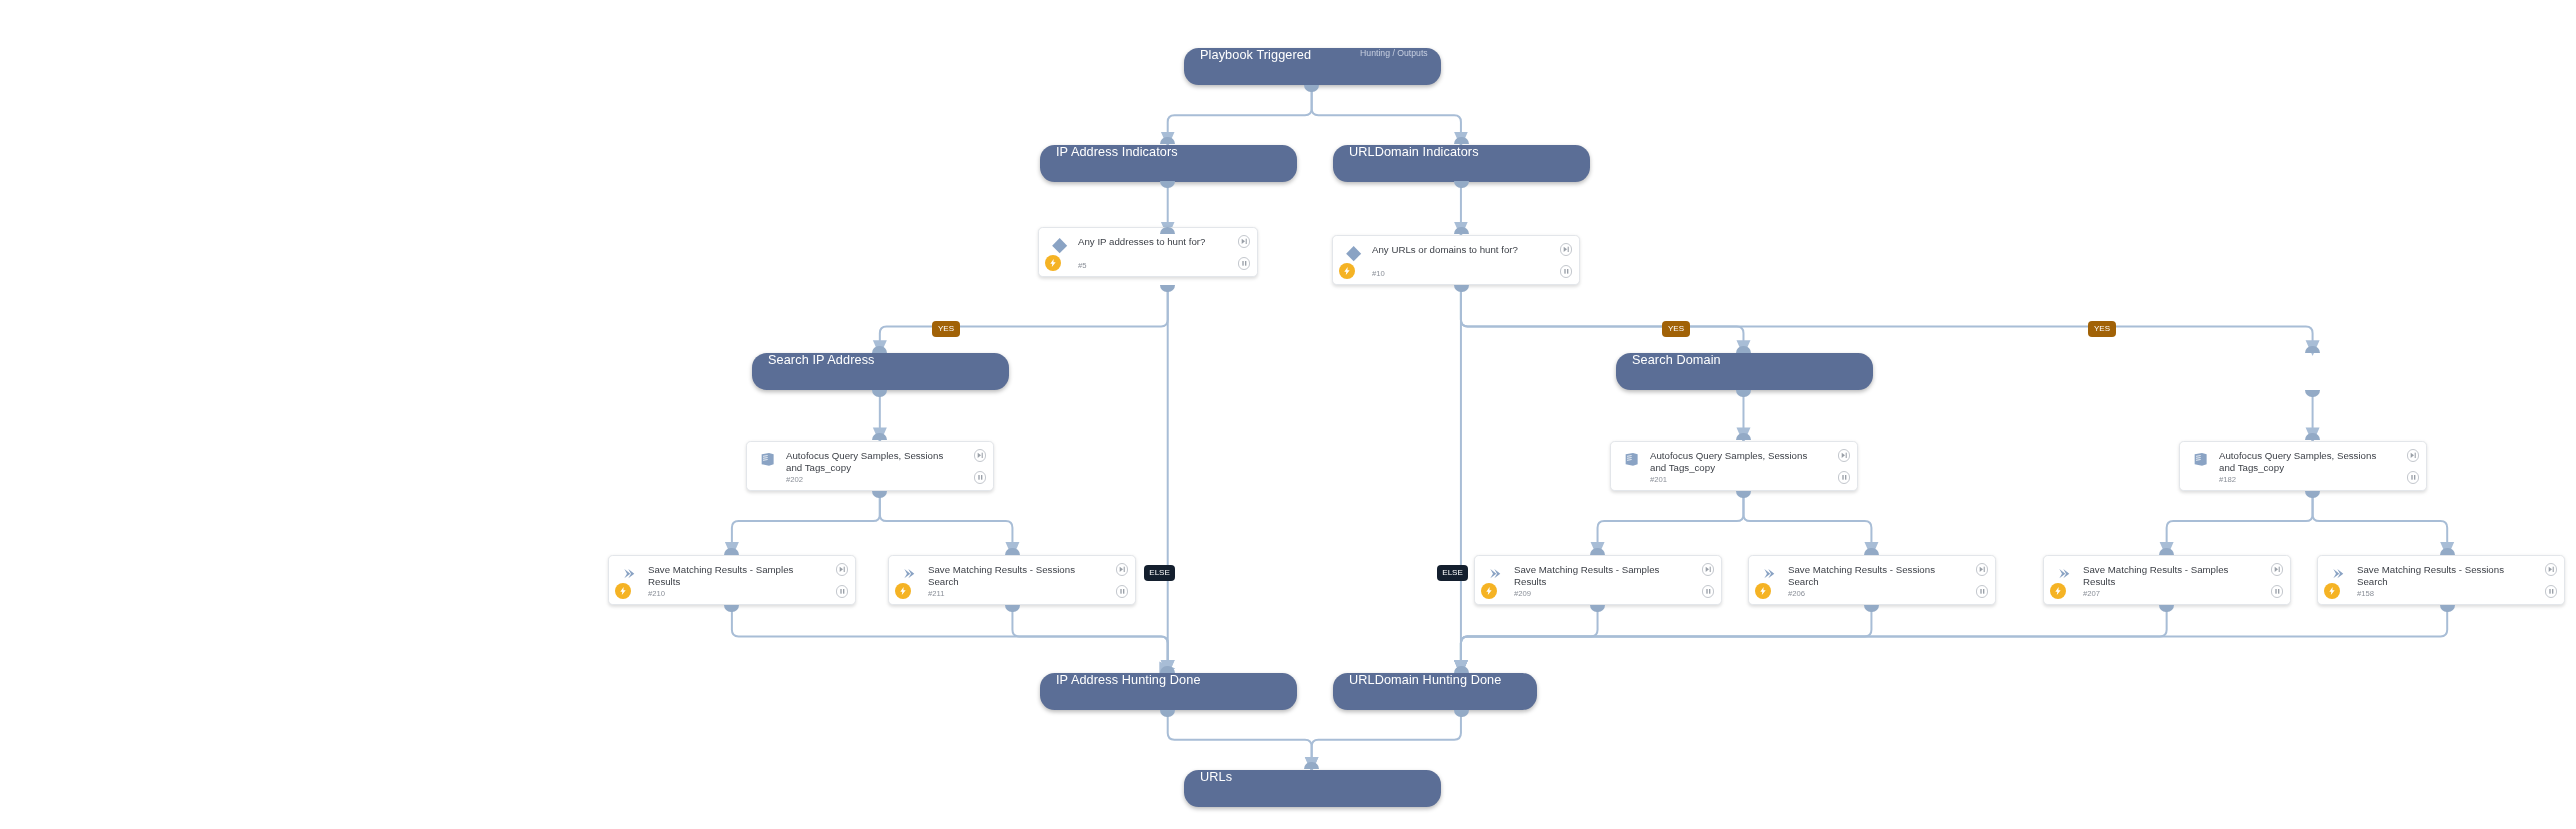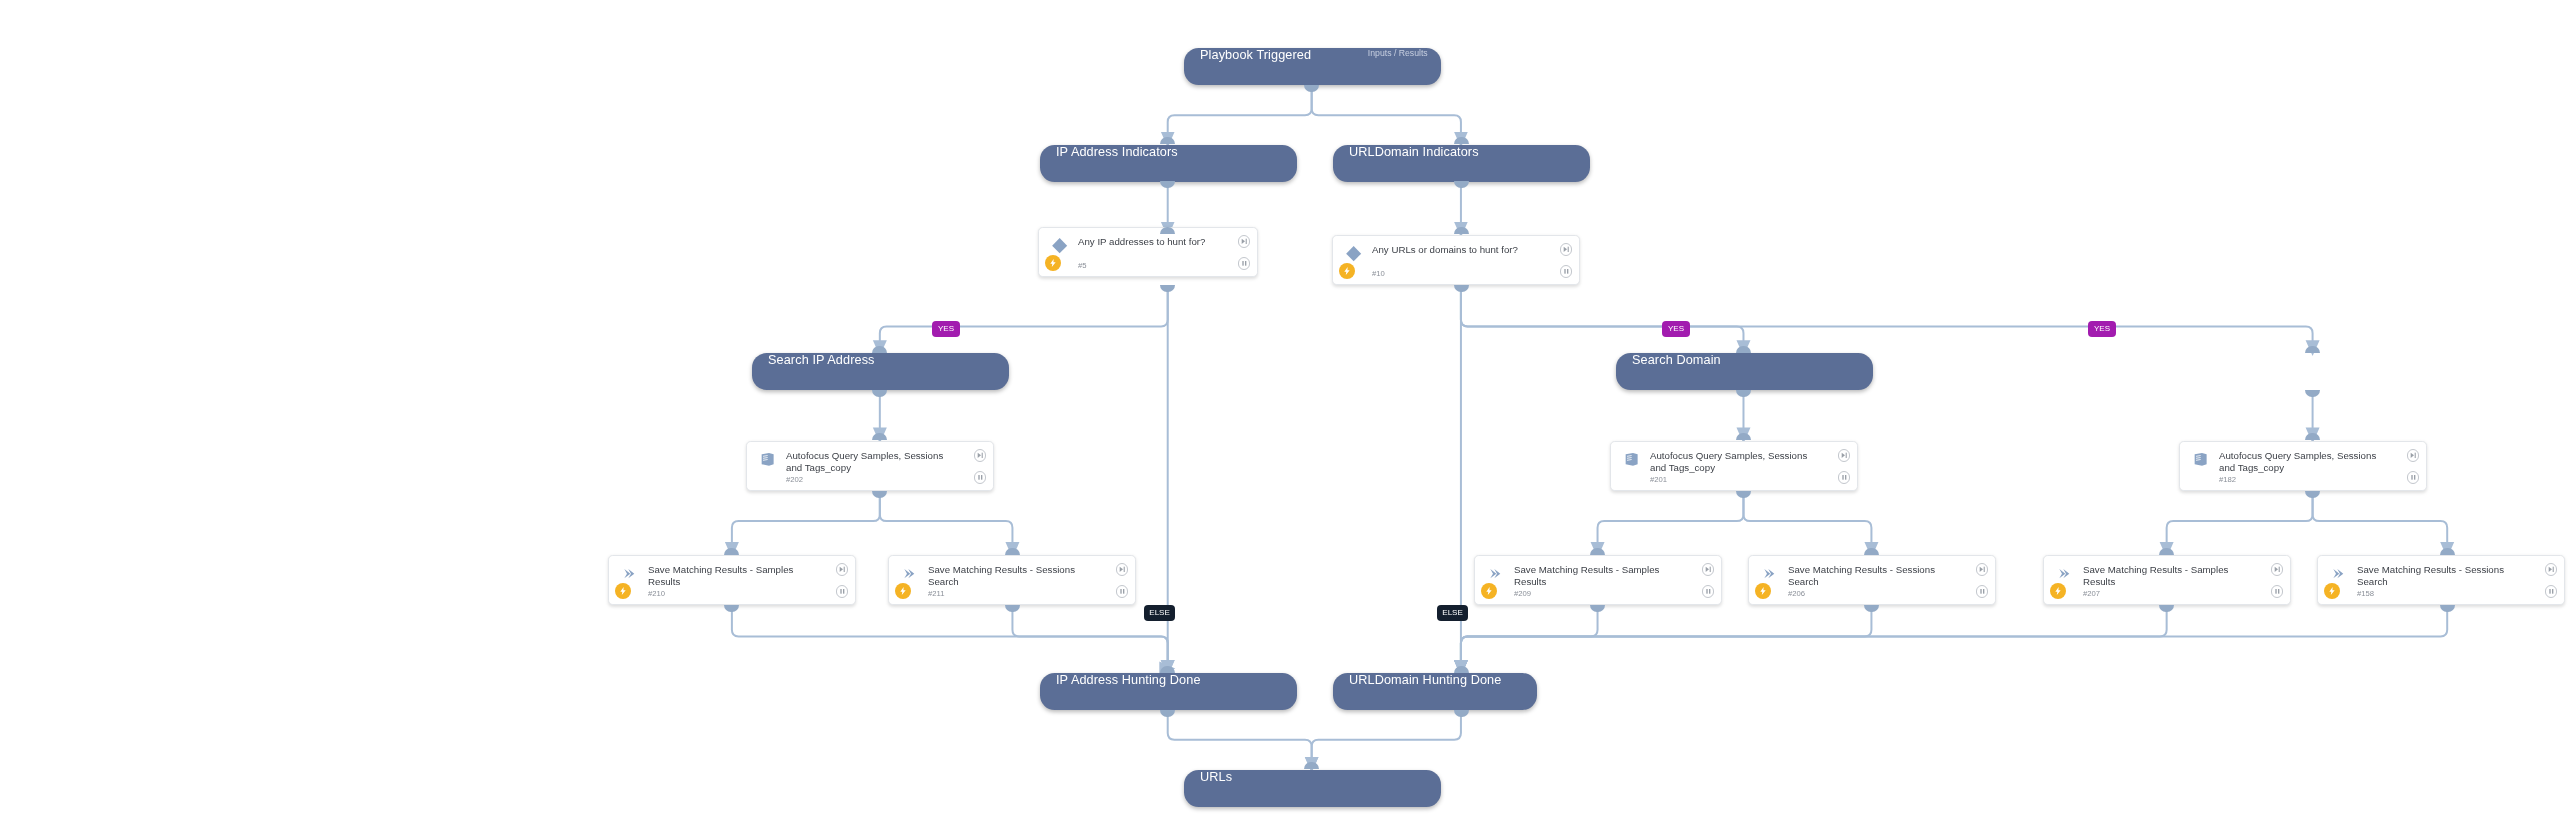--- a/index.html
+++ b/index.html
@@ -101,38 +101,37 @@
     justify-content: center;
     color: #9aa0a8;
   }
   .ctl.next { top: 7.3px; }
   .ctl.pause { bottom: 6px; }
   .ctl svg { width: 6.7px; height: 6.7px; }
 
   
   .badge-yes {
     position: absolute;
-    background: #a21caf;
+    background: #a16207;
     color: #ffffff;
     font-size: 8px;
     border-radius: 4px;
     padding: 4px 6px 4px 6px;
     z-index: 8;
     line-height: 8px;
   }
   .badge-else {
     position: absolute;
     background: #141f2e;
     color: #ffffff;
     font-size: 8px;
     border-radius: 4px;
     padding: 4px 5.3px;
     z-index: 8;
     line-height: 8px;
-    margin-top: 40px;
   }
 
   
   .port {
     position: absolute;
     width: 14.7px; height: 7.3px;
     background: #93aac6;
     z-index: 6;
   }
   .port.bottom { border-radius: 0 0 7.3px 7.3px; }
@@ -228,21 +227,21 @@
   <div class="port bottom" style="left:2159px;top:605px"></div>
   <div class="port bottom" style="left:2440px;top:605px"></div>
   <div class="port top" style="left:1160px;top:666px"></div>
   <div class="port top" style="left:1454px;top:666px"></div>
   <div class="port bottom" style="left:1160px;top:710px"></div>
   <div class="port bottom" style="left:1454px;top:710px"></div>
   <div class="port top" style="left:1304px;top:762px"></div>
 
   <div class="stage-node" style="left:1184px;top:48px;width:257px;height:37px">
     <span class="stage-label">Playbook Triggered</span>
-    <span class="stage-sub">Inputs / Results</span>
+    <span class="stage-sub">Hunting / Outputs</span>
   </div>
 
   <div class="stage-node" style="left:1040px;top:145px;width:257px;height:37px">
     <span class="stage-label">IP Address Indicators</span>
   </div>
 
   <div class="stage-node" style="left:1333px;top:145px;width:257px;height:37px">
     <span class="stage-label">URLDomain Indicators</span>
   </div>
 

